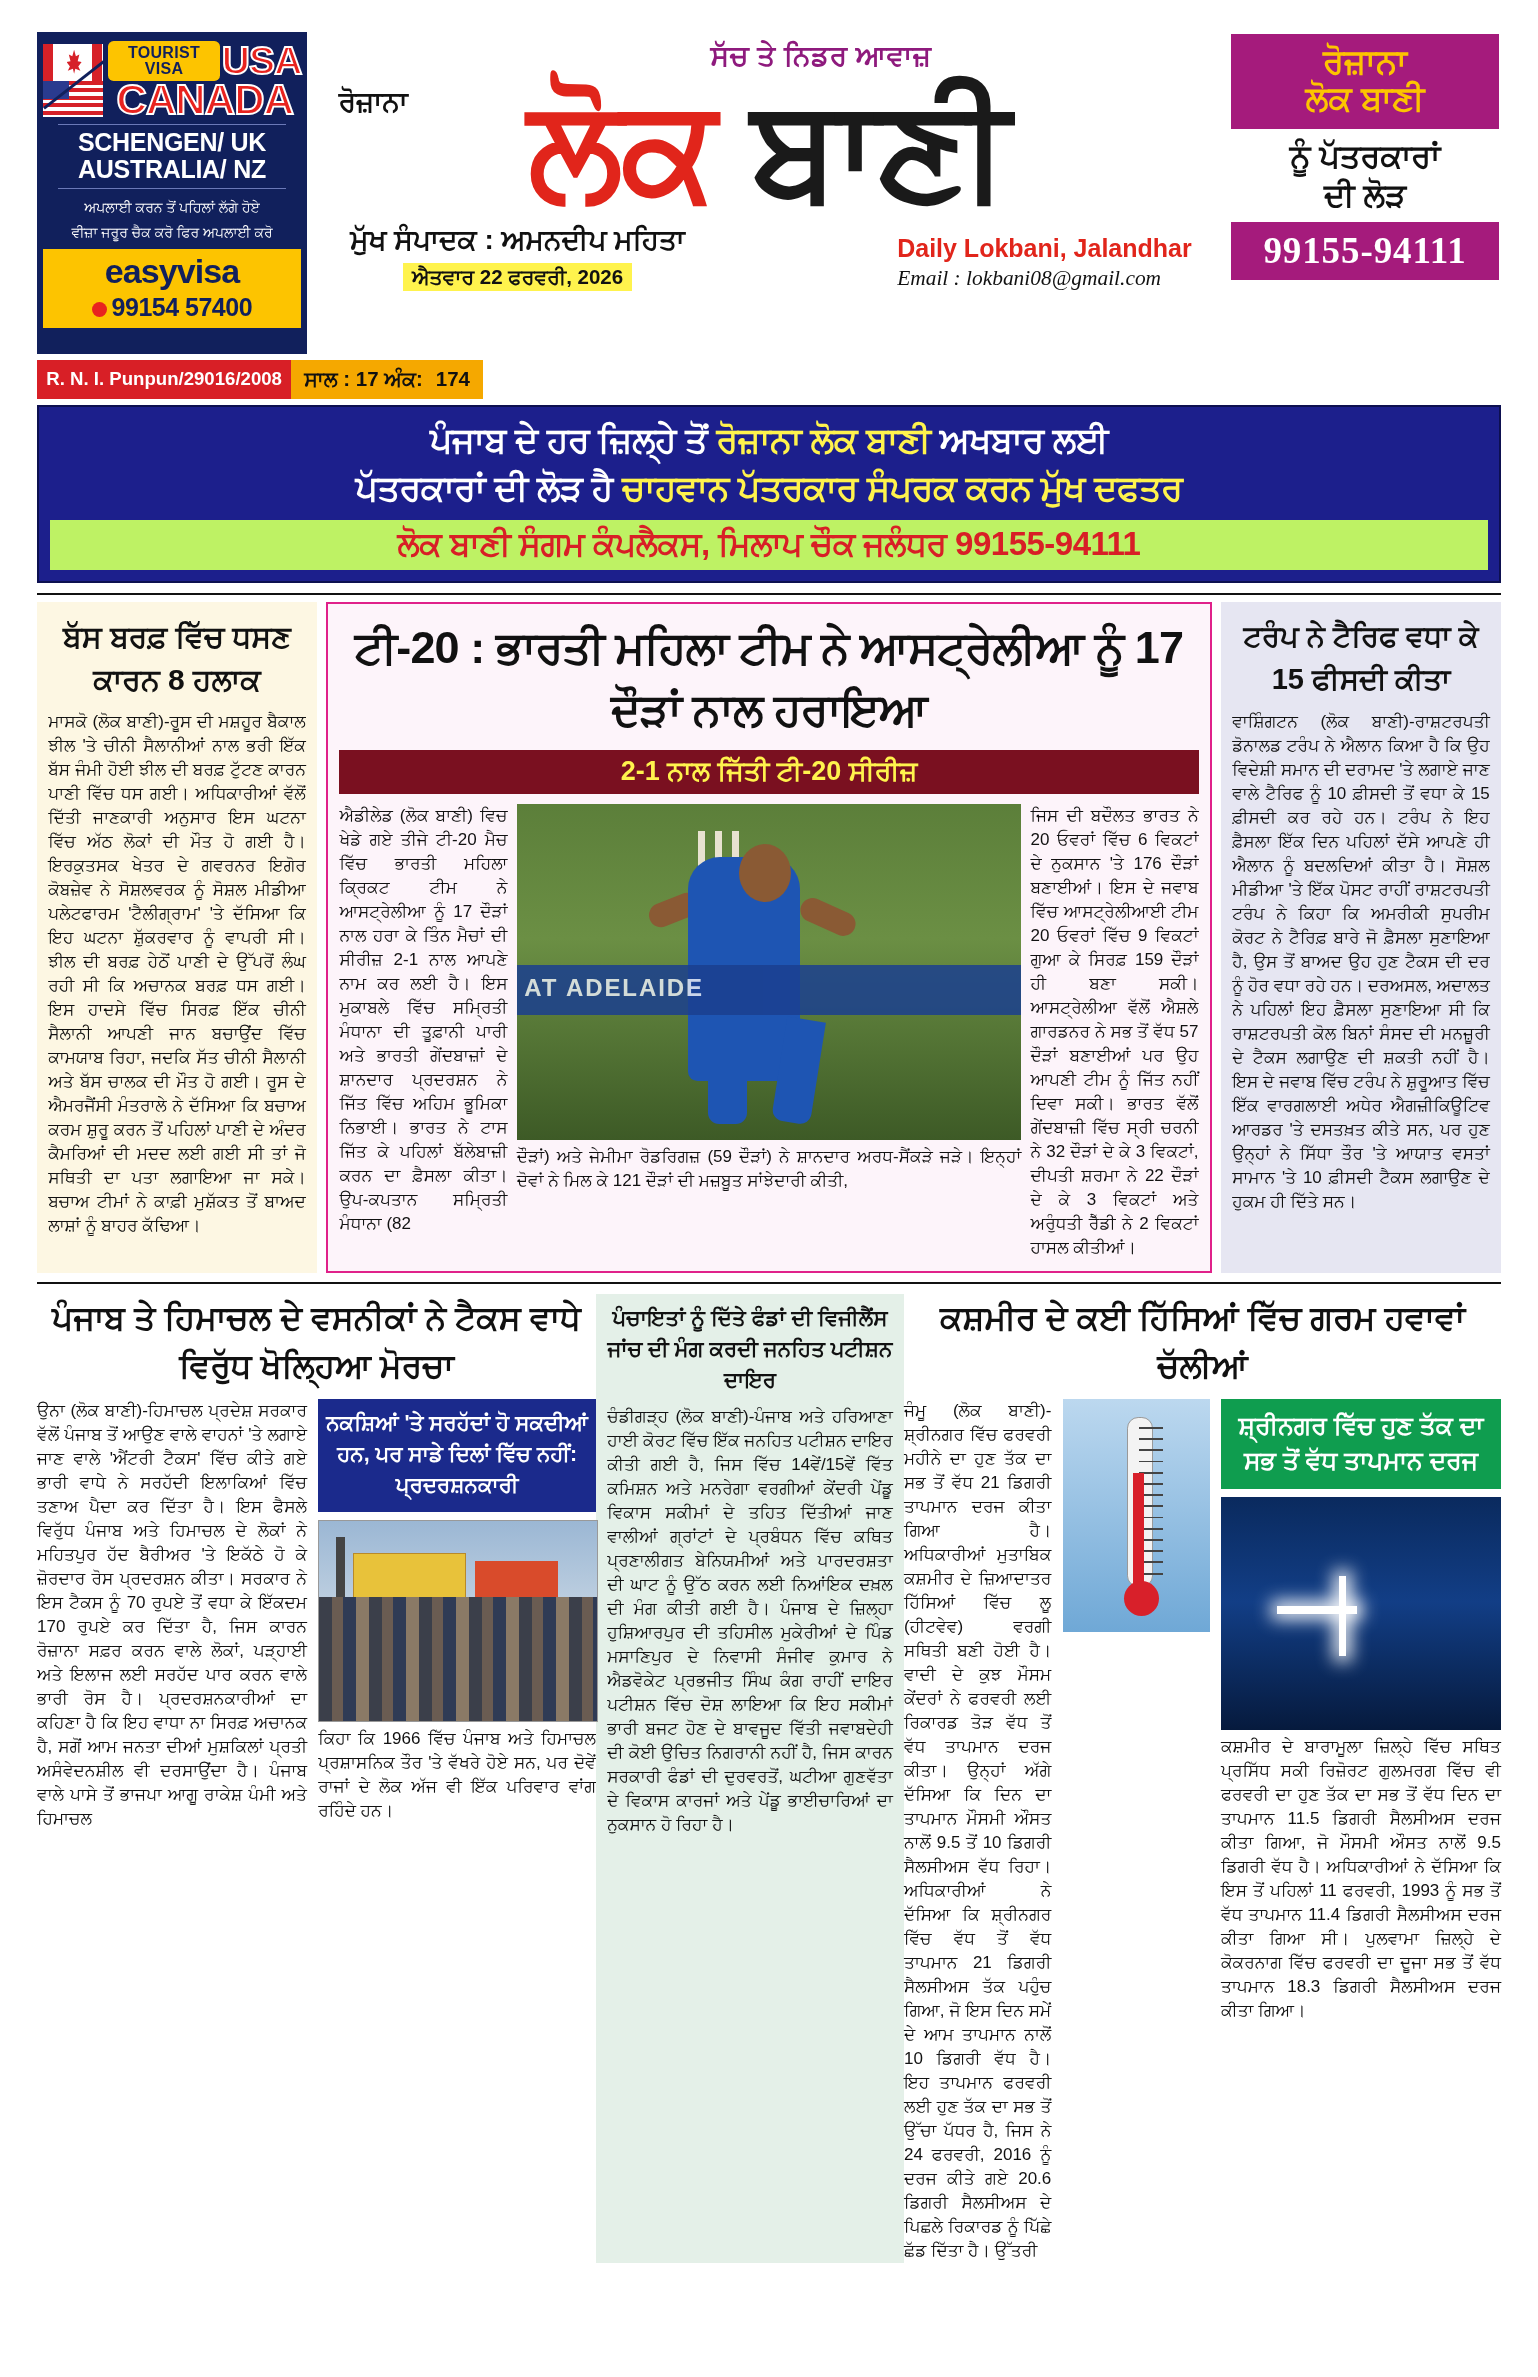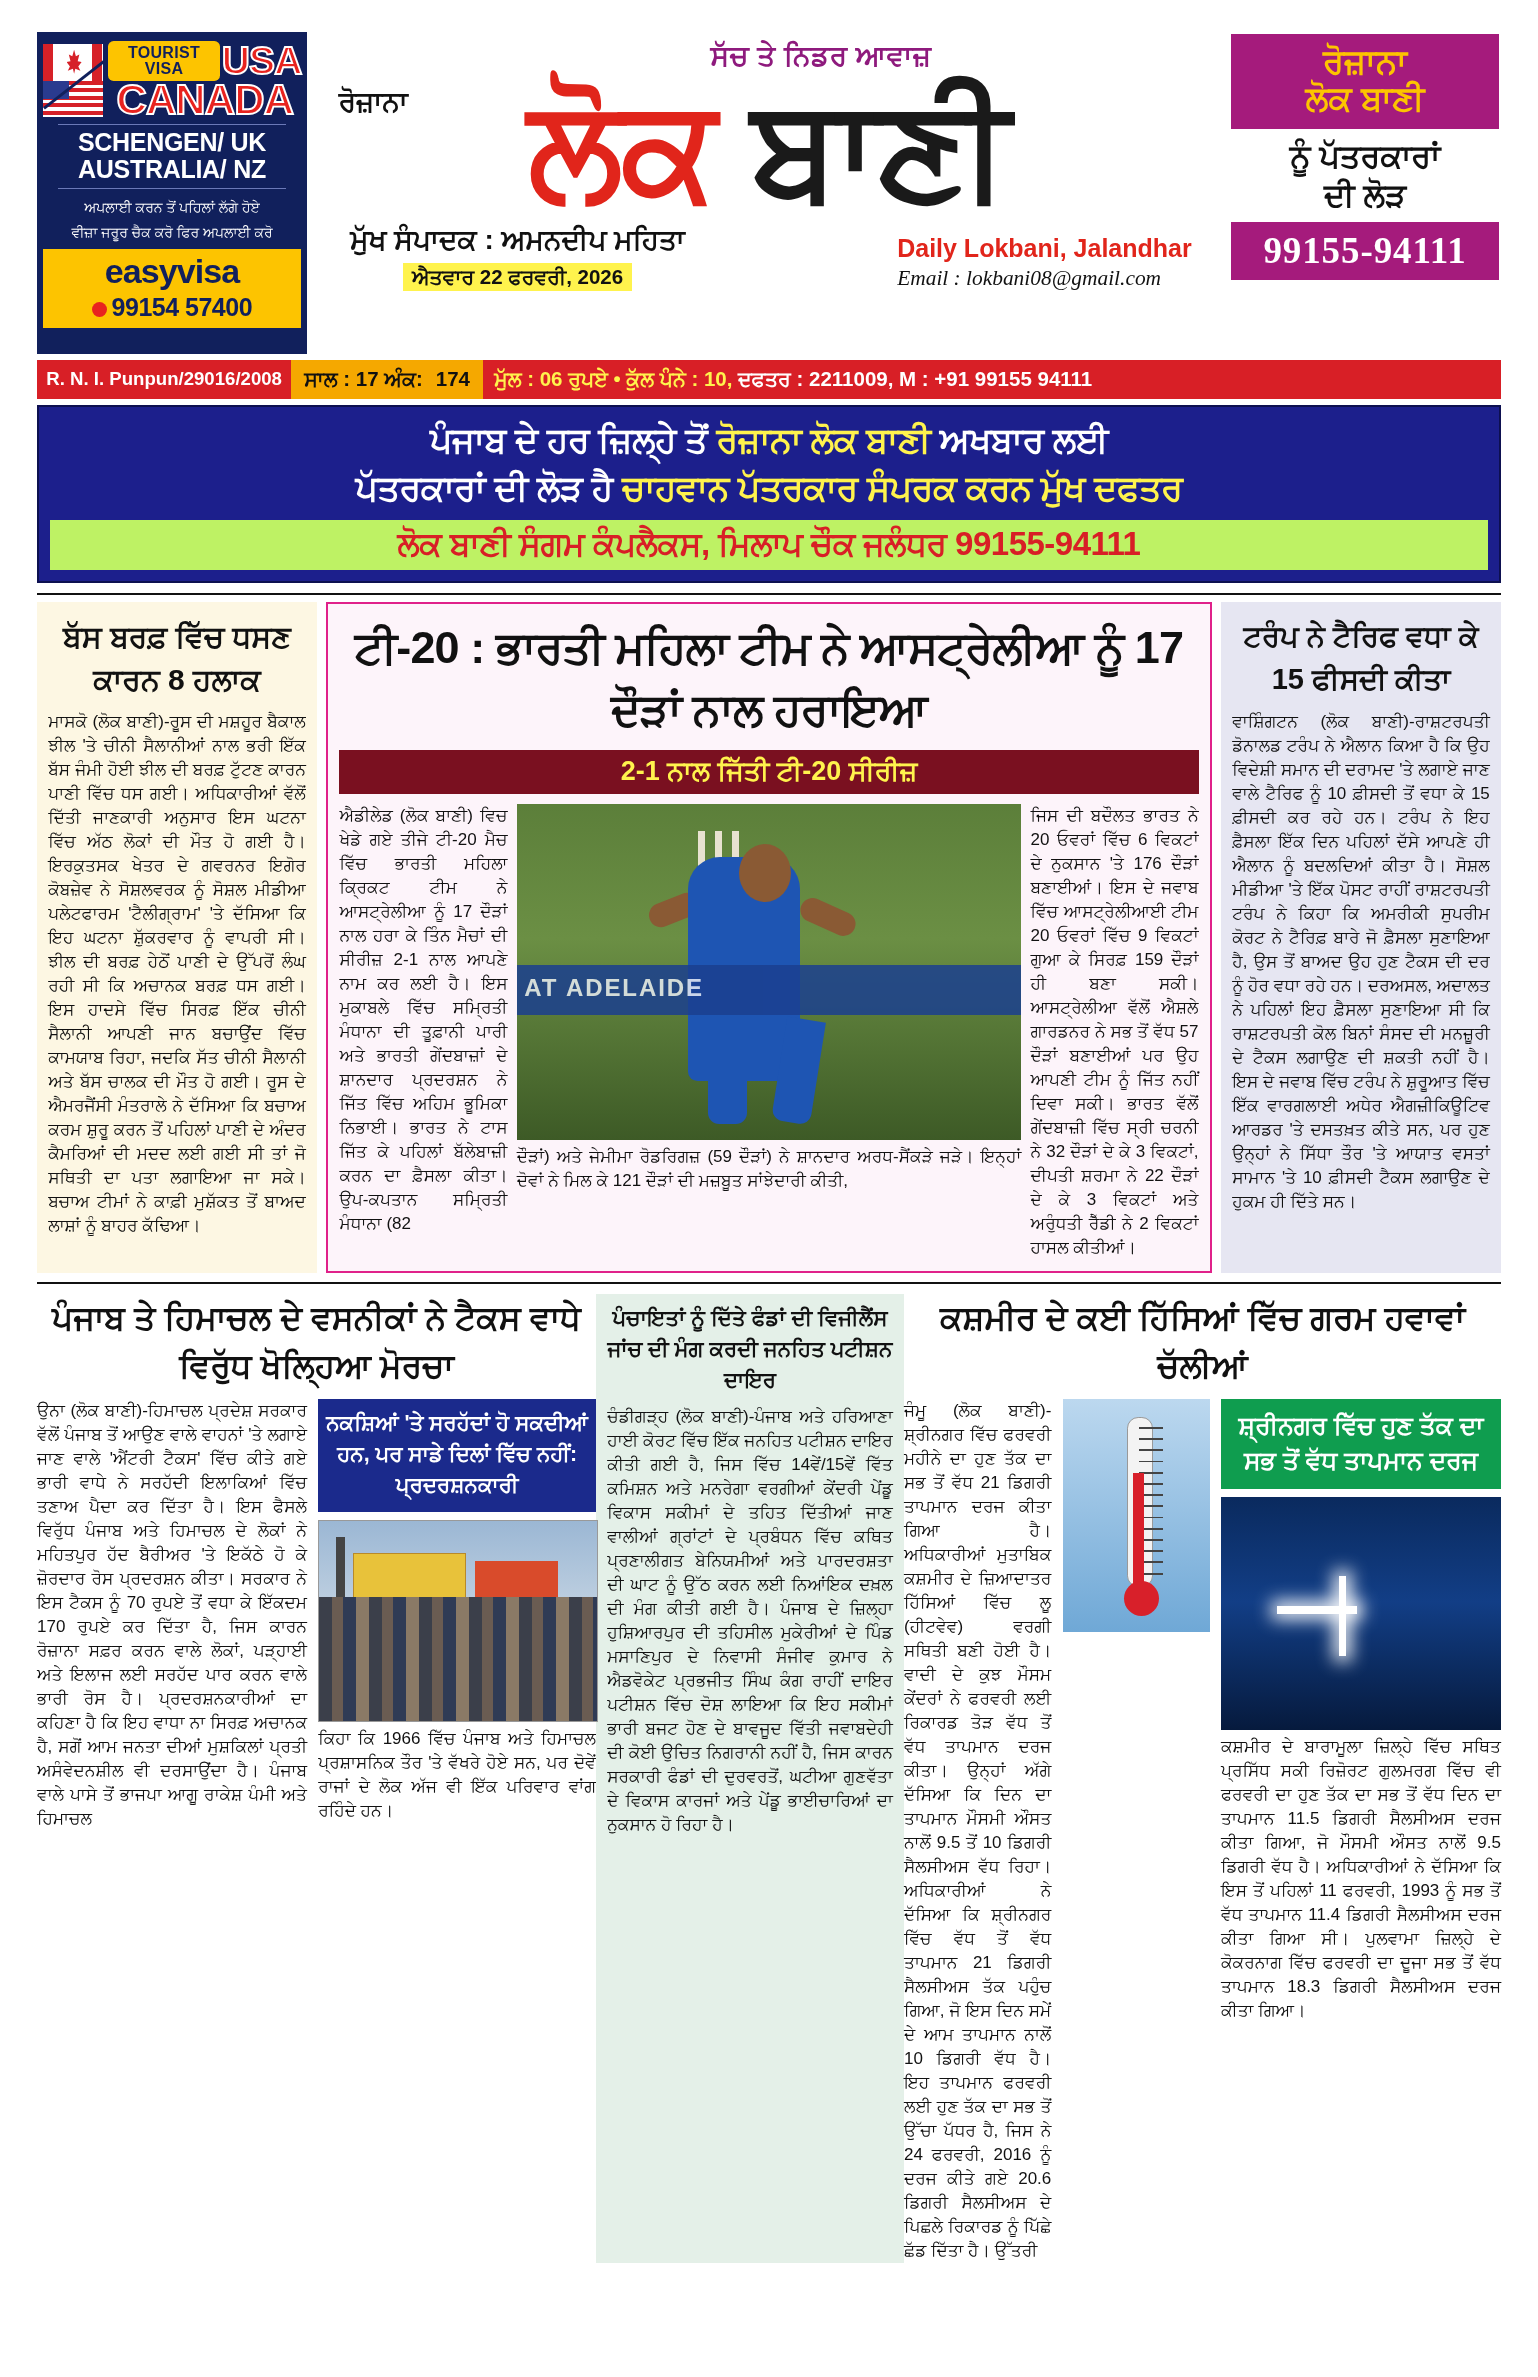--- a/index.html
+++ b/index.html
@@ -176,27 +176,20 @@
       <div class="mr-bot">99155-94111</div>
     </div>
   </div>
 
   <div class="infostrip">
     <div class="is-rni">R. N. I. Punpun/29016/2008</div>
     <div class="is-year">
       <span>ਸਾਲ : 17 ਅੰਕ:</span>
       <span class="num">174</span>
     </div>
-    <div class="is-price">
-      <span class="yl">ਮੁੱਲ : 06 ਰੁਪਏ</span>
-      <span class="yl">•</span>
-      <span class="yl">ਕੁੱਲ ਪੰਨੇ : 10,</span>
-      <span>ਦਫਤਰ : 2211009,</span>
-      <span>M : +91 99155 94111</span>
-    </div>
   </div>
 
   <div class="bluebanner">
     <div class="bb-l1">
       <span>ਪੰਜਾਬ ਦੇ ਹਰ ਜ਼ਿਲ੍ਹੇ ਤੋਂ </span><span class="hl">ਰੋਜ਼ਾਨਾ ਲੋਕ ਬਾਣੀ</span><span> ਅਖਬਾਰ ਲਈ</span>
     </div>
     <div class="bb-l2">
       <span>ਪੱਤਰਕਾਰਾਂ ਦੀ ਲੋੜ ਹੈ </span><span class="hl">ਚਾਹਵਾਨ ਪੱਤਰਕਾਰ ਸੰਪਰਕ ਕਰਨ ਮੁੱਖ ਦਫਤਰ</span>
     </div>
     <div class="bb-strip">ਲੋਕ ਬਾਣੀ ਸੰਗਮ ਕੰਪਲੈਕਸ, ਮਿਲਾਪ ਚੌਕ ਜਲੰਧਰ 99155-94111</div>

